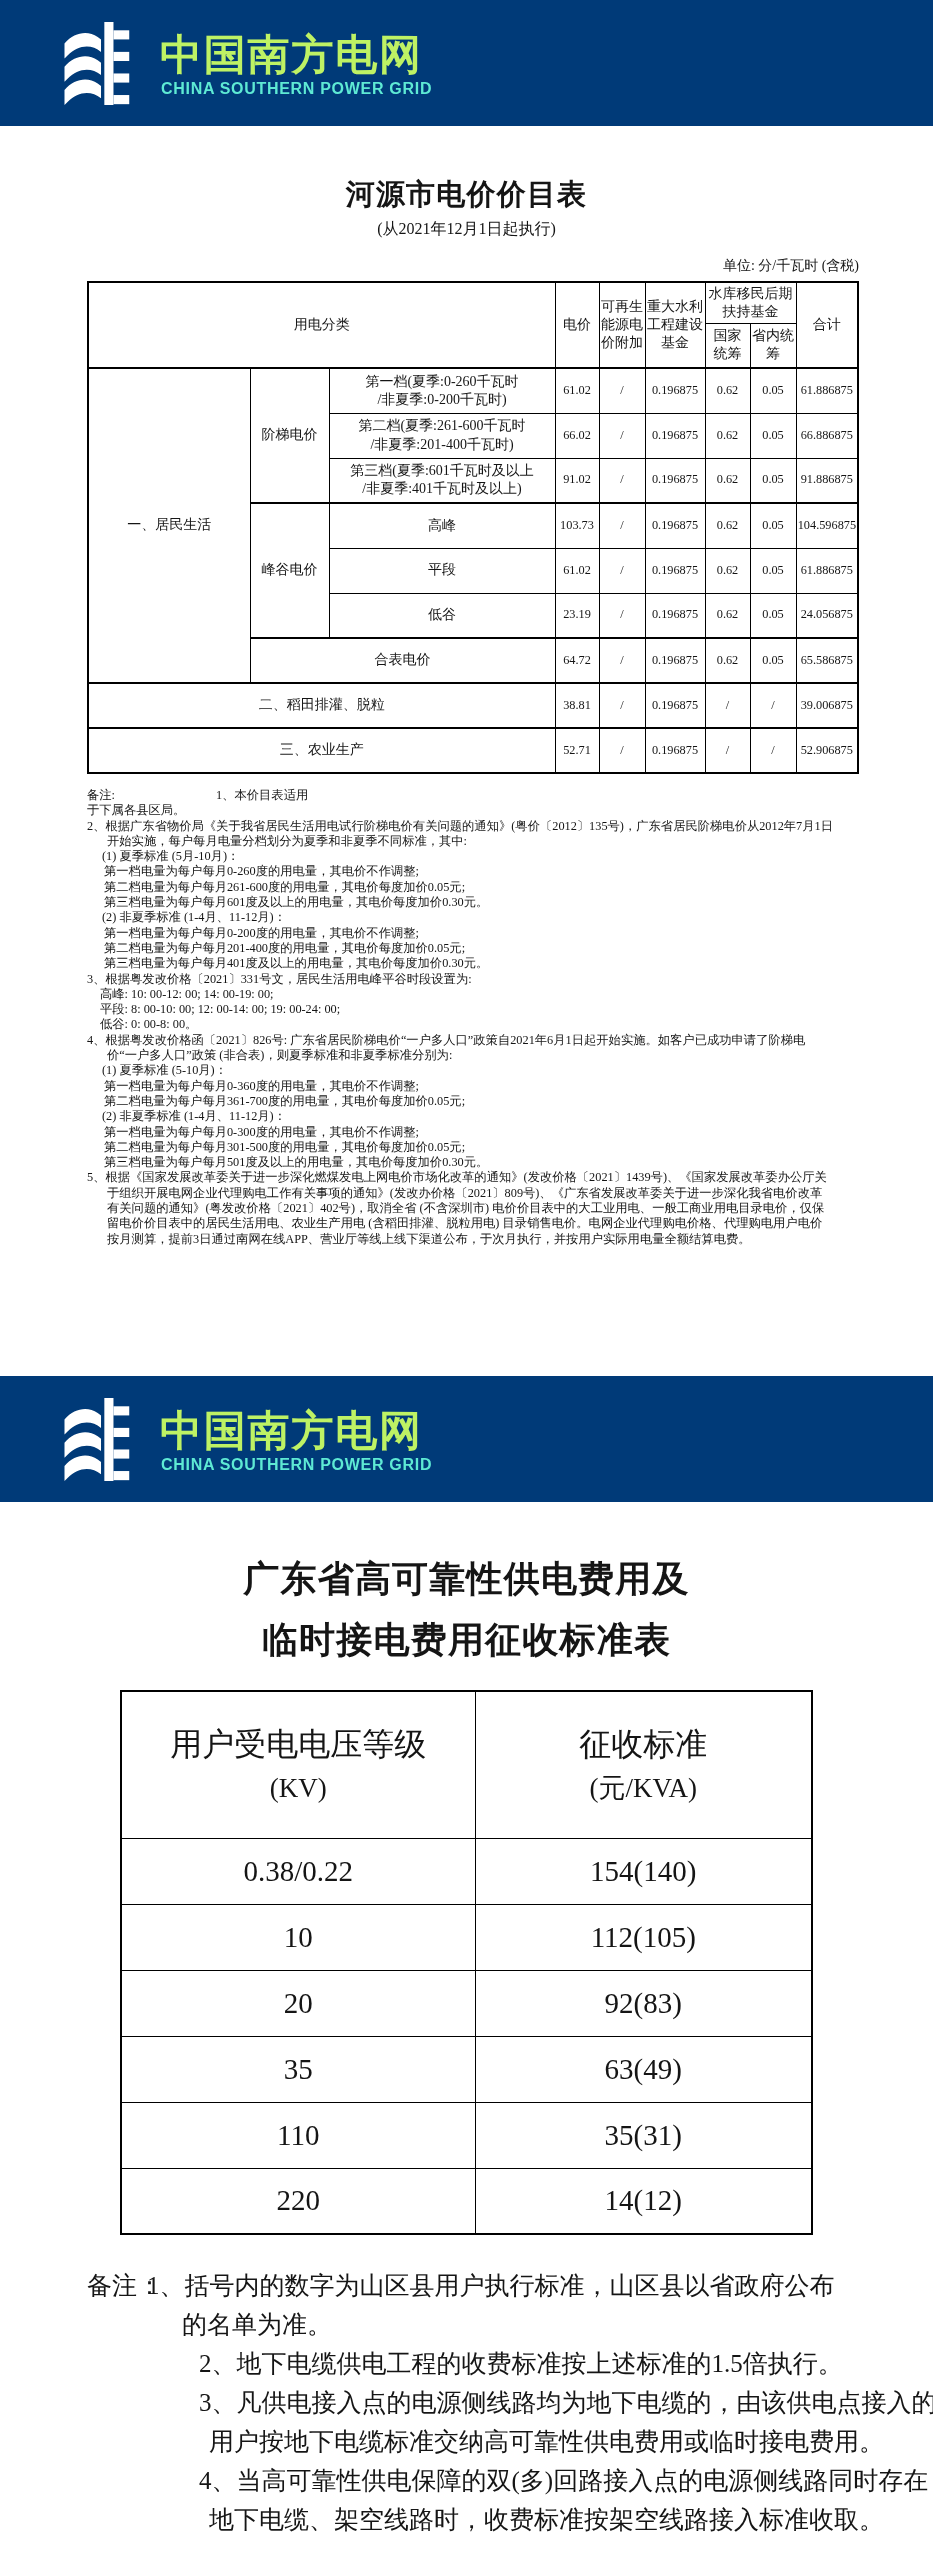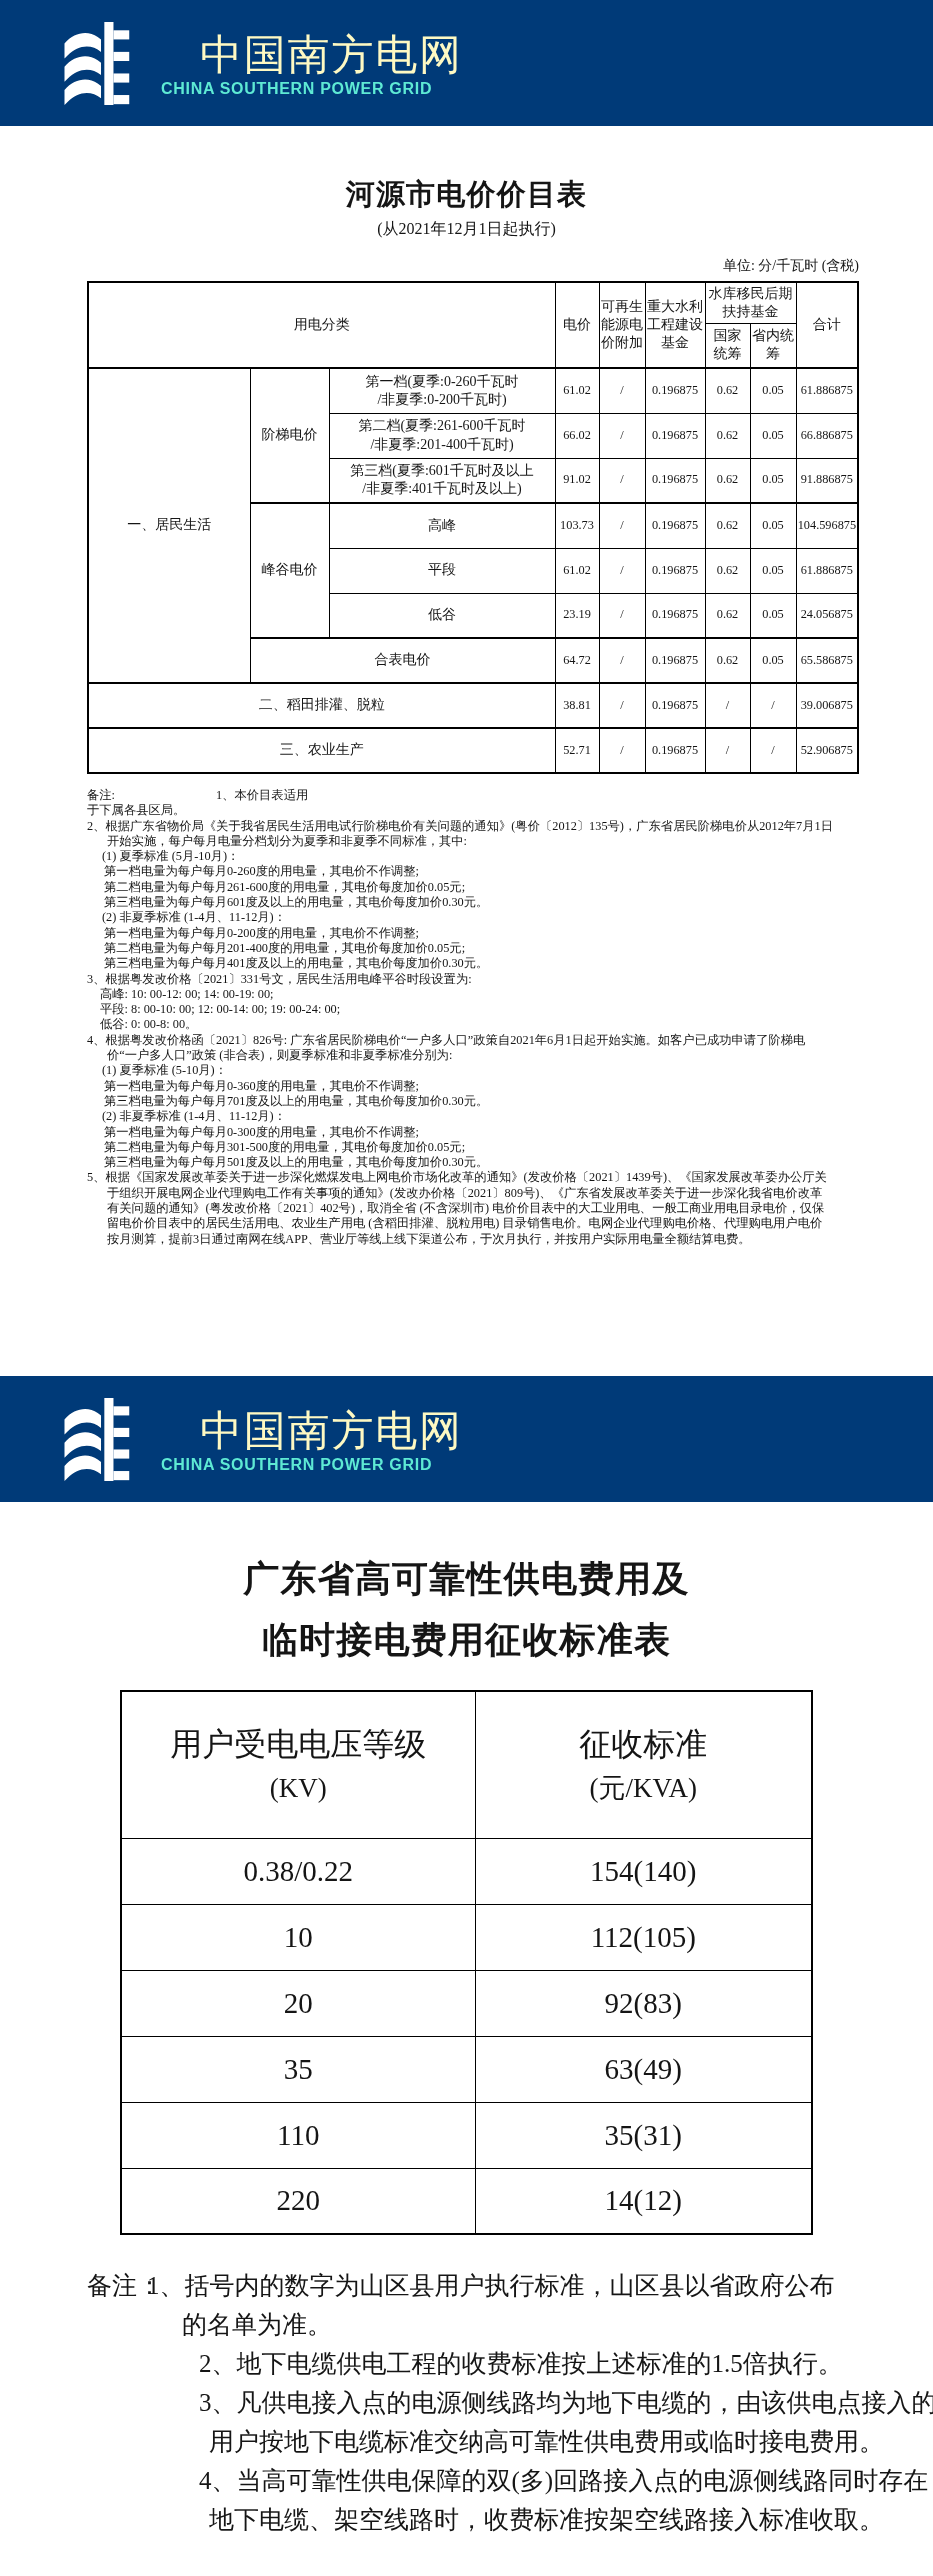--- a/index.html
+++ b/index.html
@@ -16,21 +16,21 @@
   .banner{
     position:absolute;left:0;width:933px;height:126px;
     background:#003a78;
   }
   .banner-1{top:0;}
   .banner-2{top:1376px;}
   .logo-mark{position:absolute;left:62px;top:22px;width:88px;height:83px;}
   .logo-cn{
     position:absolute;left:160px;top:34px;
     font-family:"Liberation Sans","DejaVu Sans",sans-serif;
-    font-weight:400;color:#fef9c3;font-size:42px;line-height:1;letter-spacing:1.8px;white-space:nowrap;margin-left:40px;
+    font-weight:700;color:#bef264;font-size:42px;line-height:1;letter-spacing:1.8px;white-space:nowrap;
   }
   .logo-en{
     position:absolute;left:161px;top:81px;
     font-family:"Liberation Sans","DejaVu Sans",sans-serif;
     font-weight:bold;color:#5eead4;font-size:16px;line-height:1;letter-spacing:0.7px;white-space:nowrap;
   }
   
   .p1-title{position:absolute;top:175px;left:0;width:933px;text-align:center;font-size:29px;font-weight:bold;letter-spacing:1.2px;}
   .p1-subtitle{position:absolute;top:219px;left:0;width:933px;text-align:center;font-size:16px;}
   .p1-unit{position:absolute;top:257px;right:74px;font-size:14px;}
@@ -247,21 +247,21 @@
     <div class="nl-tier">第一档电量为每户每月0-200度的用电量，其电价不作调整;</div>
     <div class="nl-tier">第二档电量为每户每月201-400度的用电量，其电价每度加价0.05元;</div>
     <div class="nl-tier">第三档电量为每户每月401度及以上的用电量，其电价每度加价0.30元。</div>
     <div class="nl-item">3、根据粤发改价格〔2021〕331号文，居民生活用电峰平谷时段设置为:</div>
     <div class="nl-time">高峰: 10: 00-12: 00; 14: 00-19: 00;</div>
     <div class="nl-time">平段: 8: 00-10: 00; 12: 00-14: 00; 19: 00-24: 00;</div>
     <div class="nl-time">低谷: 0: 00-8: 00。</div>
     <div class="nl-item">4、根据粤发改价格函〔2021〕826号: 广东省居民阶梯电价“一户多人口”政策自2021年6月1日起开始实施。如客户已成功申请了阶梯电价“一户多人口”政策 (非合表)，则夏季标准和非夏季标准分别为:</div>
     <div class="nl-sub">(1) 夏季标准 (5-10月)：</div>
     <div class="nl-tier">第一档电量为每户每月0-360度的用电量，其电价不作调整;</div>
-    <div class="nl-tier">第三档电量为每户每月701度及以上的用电量，其电价每度加价0.30元。</div>
+    <div class="nl-tier">第二档电量为每户每月361-700度的用电量，其电价每度加价0.05元;</div>
     <div class="nl-sub">(2) 非夏季标准 (1-4月、11-12月)：</div>
     <div class="nl-tier">第一档电量为每户每月0-300度的用电量，其电价不作调整;</div>
     <div class="nl-tier">第二档电量为每户每月301-500度的用电量，其电价每度加价0.05元;</div>
     <div class="nl-tier">第三档电量为每户每月501度及以上的用电量，其电价每度加价0.30元。</div>
     <div class="nl-item">5、根据《国家发展改革委关于进一步深化燃煤发电上网电价市场化改革的通知》(发改价格〔2021〕1439号)、《国家发展改革委办公厅关于组织开展电网企业代理购电工作有关事项的通知》(发改办价格〔2021〕809号)、《广东省发展改革委关于进一步深化我省电价改革有关问题的通知》(粤发改价格〔2021〕402号)，取消全省 (不含深圳市) 电价价目表中的大工业用电、一般工商业用电目录电价，仅保留电价价目表中的居民生活用电、农业生产用电 (含稻田排灌、脱粒用电) 目录销售电价。电网企业代理购电价格、代理购电用户电价按月测算，提前3日通过南网在线APP、营业厅等线上线下渠道公布，于次月执行，并按用户实际用电量全额结算电费。</div>
   </div>
 
   <div class="banner banner-2">
     <svg class="logo-mark" viewBox="0 0 104 100" xmlns="http://www.w3.org/2000/svg">
       <g fill="#ffffff">

